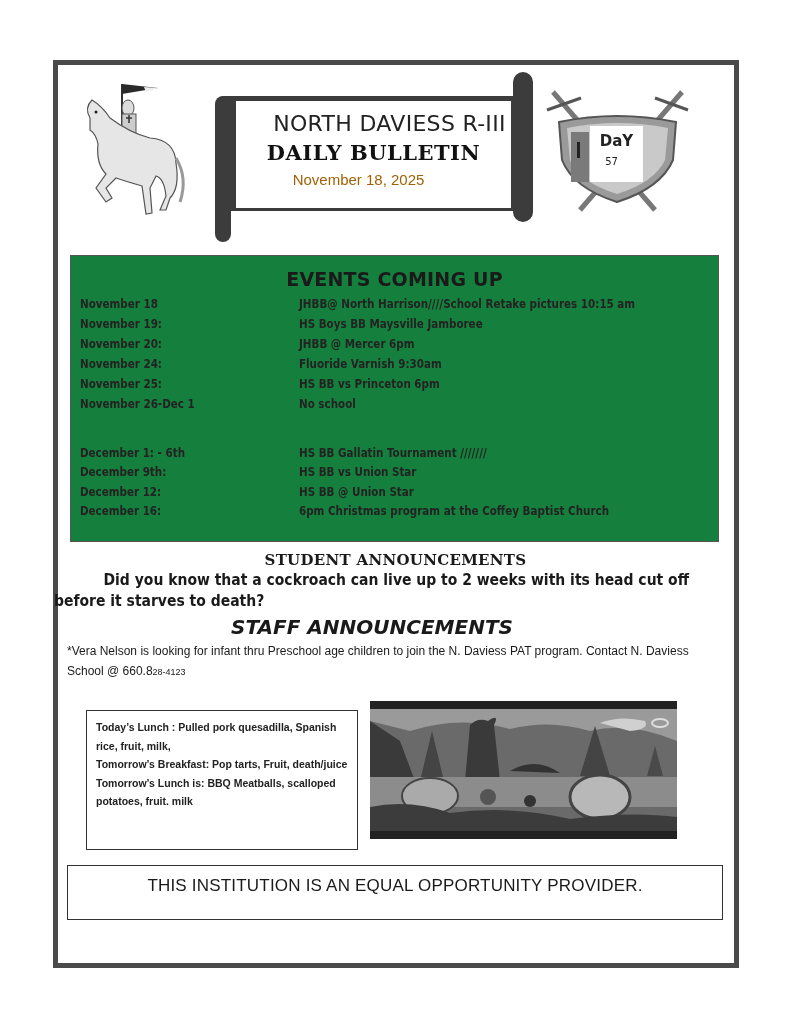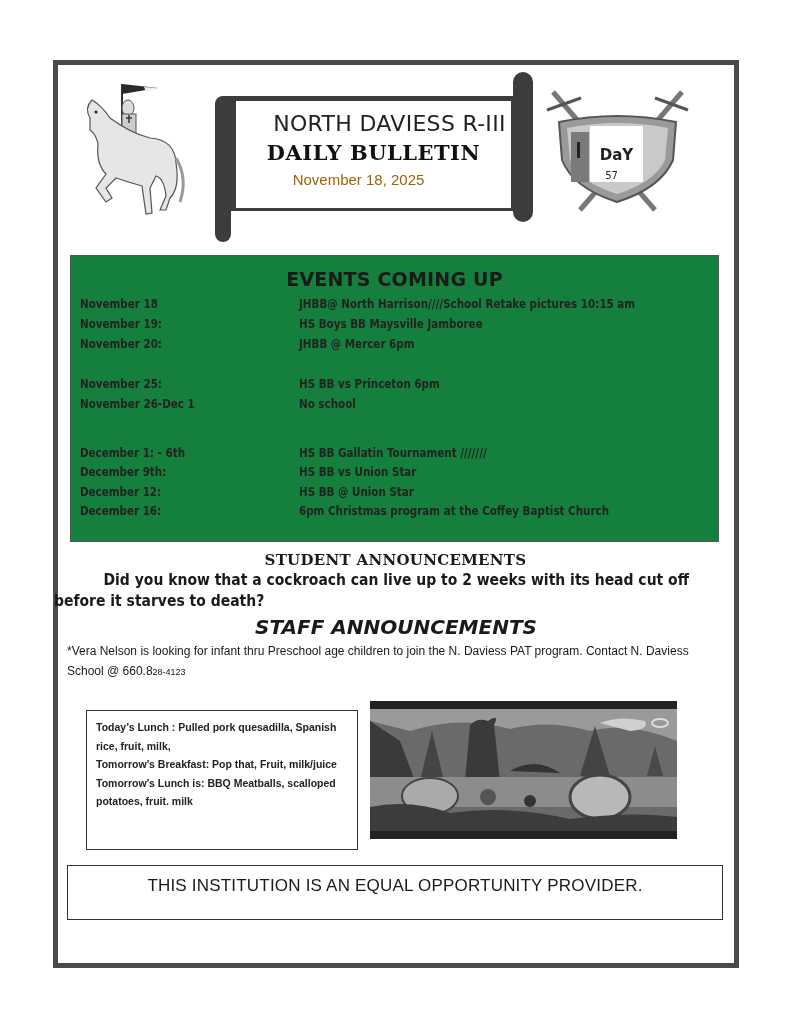--- a/index.html
+++ b/index.html
@@ -41,21 +41,21 @@
   }
   .bulletin-date {
     font-family: Liberation Sans, sans-serif; font-size: 15px; margin-top: 6px; margin-left: -30px; color: #a16207;
   }
   
   .shield { position: absolute; left: 545px; top: 80px; width: 145px; height: 135px; }
   .day-box {
     position: absolute; left: 590px; top: 126px; width: 53px; height: 56px; background: #fff;
     text-align: center;
   }
-  .day-label { font-size: 15px; font-weight: bold; color: #222; margin-top: 20px; }
+  .day-label { font-size: 15px; font-weight: bold; color: #222; margin-top: 6px; }
   .day-num { font-size: 10px; color: #222; margin-top: 6px; margin-left: -10px; }
 
   
   .events-box {
     position: absolute; left: 70px; top: 255px; width: 647px; height: 285px;
     border: 1px solid #555; background: #15803d;
   }
   .events-heading, .thanks-heading {
     position: absolute; width: 100%; text-align: center; font-size: 19px; font-weight: bold;
     font-family: "DejaVu Sans", sans-serif; color: #1a1a1a; letter-spacing: 0.2px;
@@ -75,21 +75,21 @@
     font-family: "DejaVu Serif", serif; font-weight: bold; font-size: 15px; letter-spacing: 0.3px;
   }
   .student-text {
     position: absolute; left: 54px; top: 570px; width: 680px; font-size: 15.5px; font-weight: bold;
     line-height: 21px; text-indent: 55px; color: #1a1a1a;
     font-family: "DejaVu Sans", sans-serif; transform: scaleX(0.9); transform-origin: left;
     width: 750px;
   }
   .staff-heading {
     position: absolute; left: 0; width: 744px; top: 615px; text-align: center;
-    font-family: "DejaVu Sans", sans-serif; font-weight: bold; font-style: italic; font-size: 20px; padding-left: 24px;
+    font-family: "DejaVu Sans", sans-serif; font-weight: bold; font-style: italic; font-size: 20px;
   }
   .staff-text {
     position: absolute; left: 67px; top: 641px; width: 650px; font-size: 12px; line-height: 20px;
     font-family: "Liberation Sans", sans-serif; color: #1a1a1a;
   }
   .staff-text .phone-small { font-size: 9px; }
 
   
   .lunch-box {
     position: absolute; left: 86px; top: 710px; width: 270px; height: 138px; border: 1px solid #333;
@@ -161,20 +161,24 @@
     <span class="event-desc">JHBB@ North Harrison////School Retake pictures 10:15 am</span>
   </div>
   <div class="event-row" style="top:60px">
     <span class="event-date">November 19:</span>
     <span class="event-desc">HS Boys BB Maysville Jamboree</span>
   </div>
   <div class="event-row" style="top:80px">
     <span class="event-date">November 20:</span>
     <span class="event-desc">JHBB @ Mercer 6pm</span>
   </div>
+  <div class="event-row" style="top:100px">
+    <span class="event-date">November 24:</span>
+    <span class="event-desc">Fluoride Varnish 9:30am</span>
+  </div>
   <div class="event-row" style="top:120px">
     <span class="event-date">November 25:</span>
     <span class="event-desc">HS BB vs Princeton  6pm</span>
   </div>
   <div class="event-row" style="top:140px">
     <span class="event-date">November 26-Dec 1</span>
     <span class="event-desc">No school</span>
   </div>
 
 
@@ -198,21 +202,21 @@
 
 <div class="student-heading">STUDENT  ANNOUNCEMENTS</div>
 <div class="student-text">Did you know that a cockroach can live up to 2 weeks with its head cut off before it starves to death?</div>
 
 <div class="staff-heading">STAFF ANNOUNCEMENTS</div>
 <div class="staff-text"><span>*Vera Nelson is looking for infant thru Preschool age children to join the N. Daviess PAT program. Contact N. Daviess School @ 660.8</span><span class="phone-small">28-4123</span></div>
 
 <div class="lunch-box">
   <div class="lunch-text">
     <div>Today’s Lunch : Pulled pork quesadilla, Spanish rice,  fruit, milk,</div>
-    <div>Tomorrow’s Breakfast: Pop that, Fruit, milk/juice</div>
+    <div>Tomorrow’s Breakfast: Pop tarts, Fruit, death/juice</div>
     <div>Tomorrow’s Lunch is: BBQ Meatballs, scalloped potatoes, fruit. milk</div>
   </div>
 </div>
 
 <svg class="cartoon" viewBox="0 0 307 138">
   <rect x="0" y="0" width="307" height="138" fill="#6a6a6a"></rect>
   <rect x="0" y="0" width="307" height="8" fill="#222"></rect>
   <rect x="0" y="130" width="307" height="8" fill="#222"></rect>
   <path d="M0 8 H307 V40 Q260 20 220 30 Q180 18 140 28 Q90 14 40 30 L0 20 Z" fill="#9a9a9a"></path>
   <path d="M230 22 Q250 14 275 20 Q280 28 260 30 Z" fill="#d0d0d0"></path>

